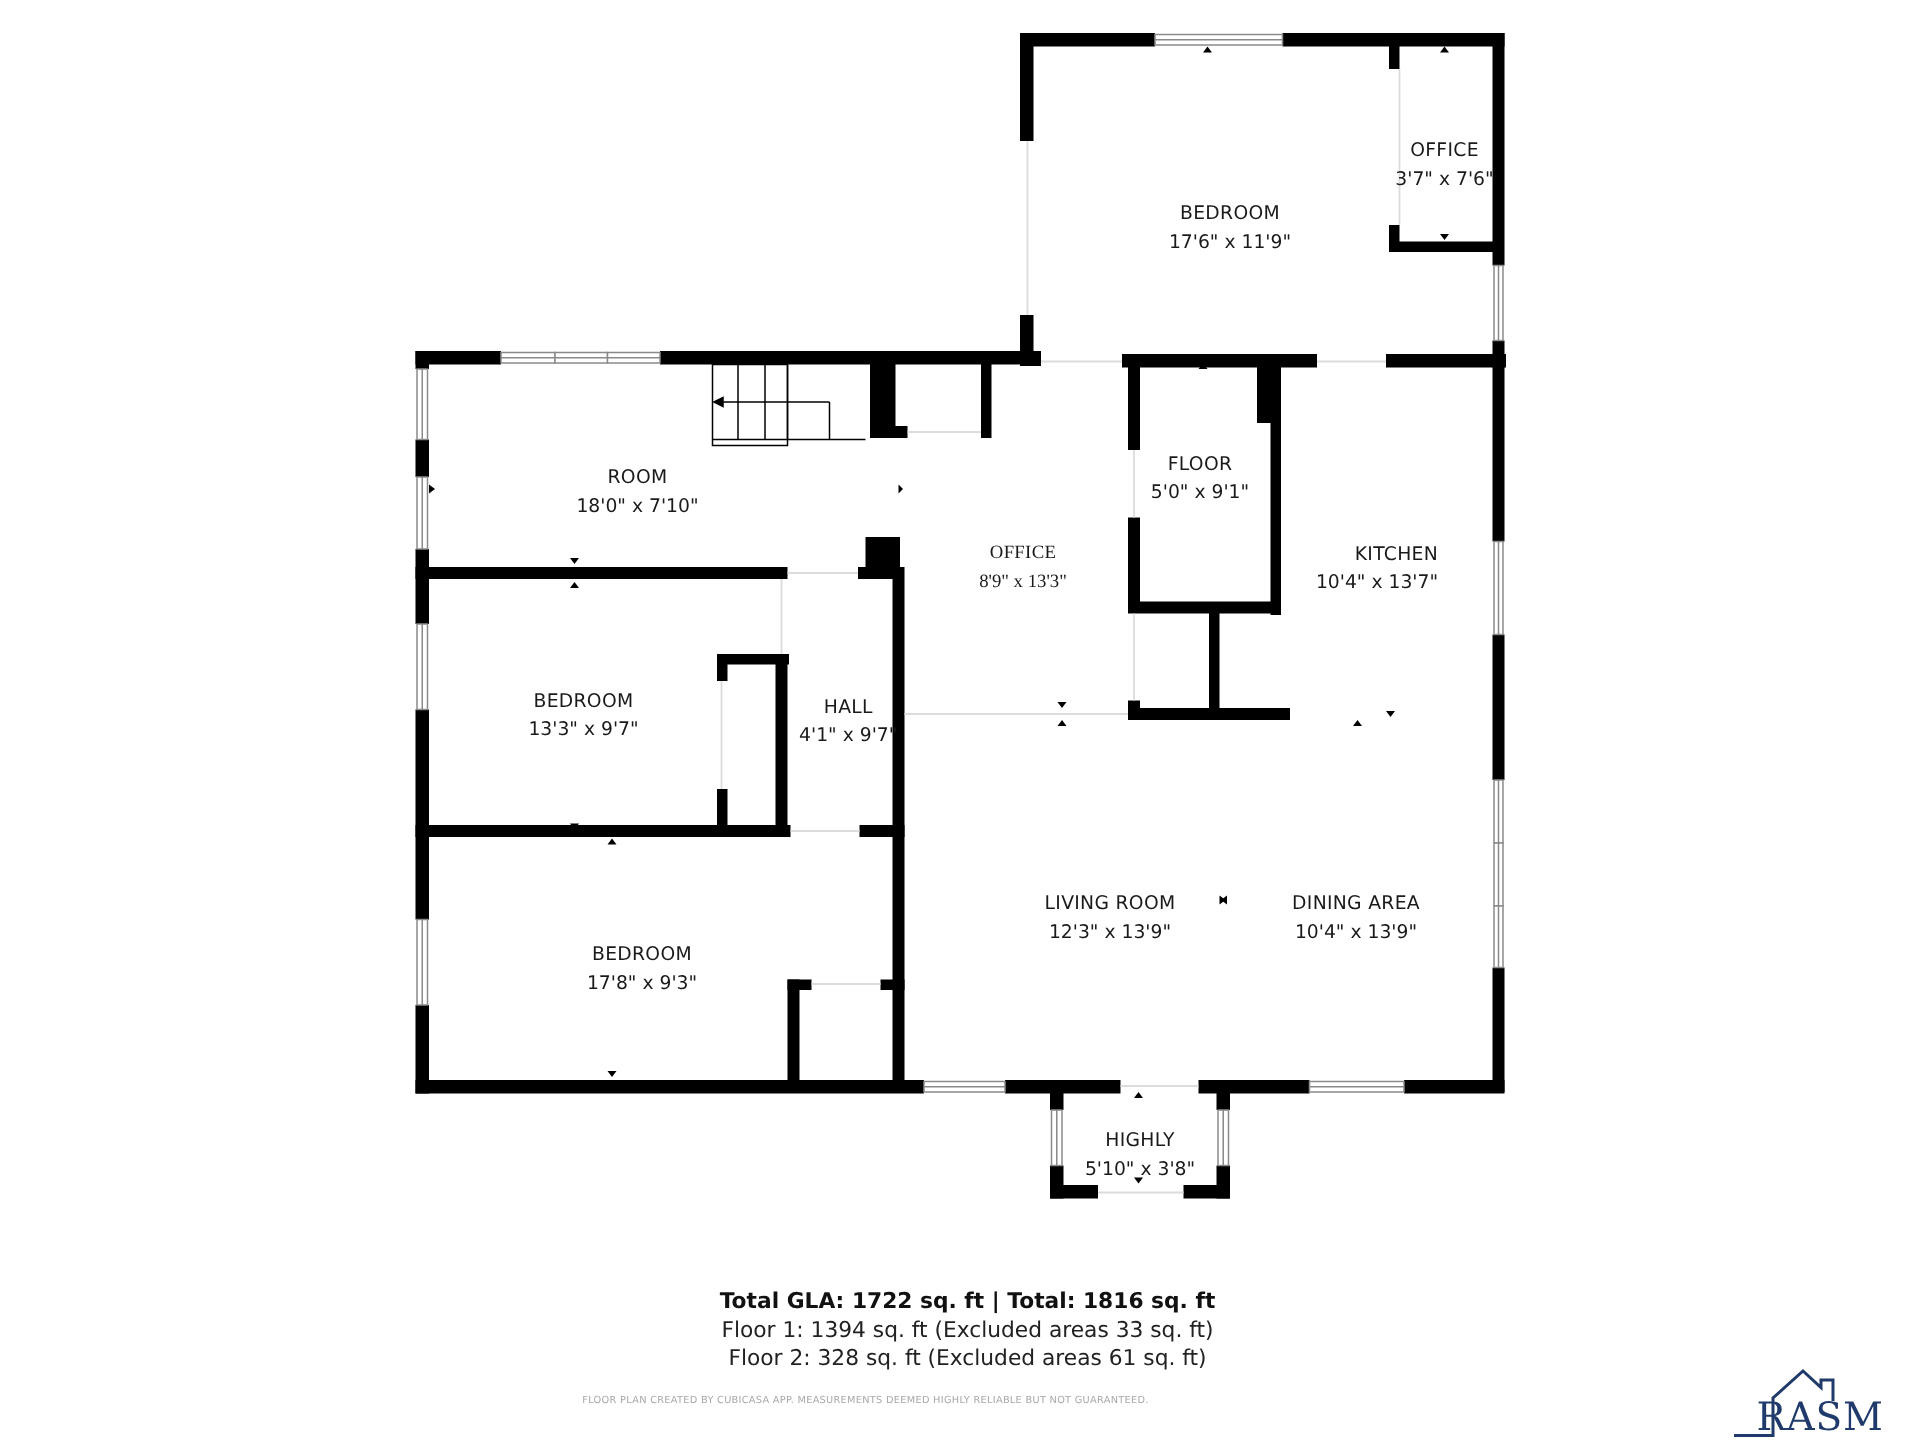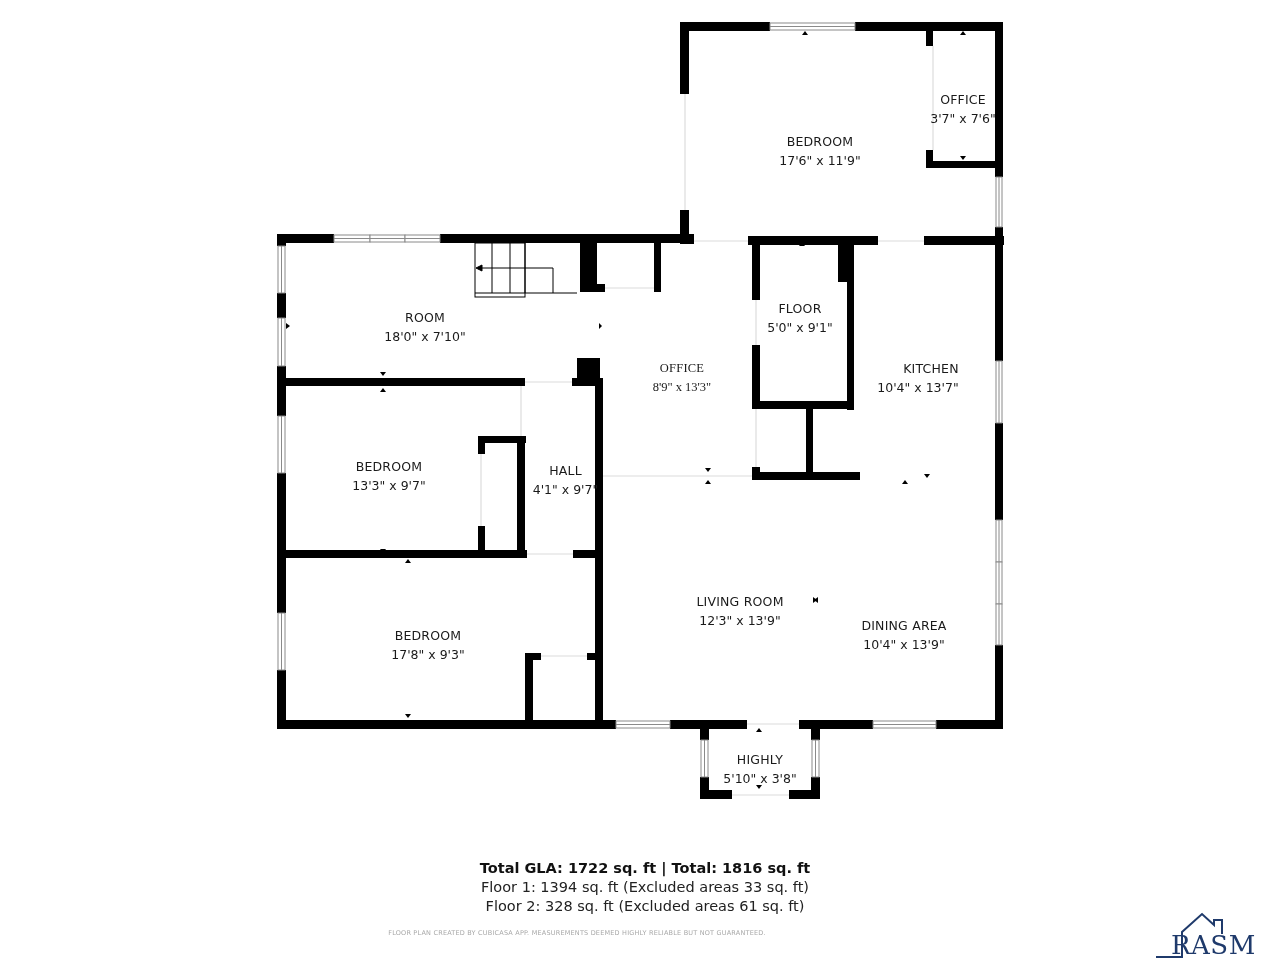--- a/index.html
+++ b/index.html
@@ -219,21 +219,21 @@
   <span class="dim">4'1" x 9'7"</span>
 </div>
 <div class="room-label" style="left:428px; top:626px;">
   <span class="name">BEDROOM</span>
   <span class="dim">17'8" x 9'3"</span>
 </div>
 <div class="room-label" style="left:740px; top:592px;">
   <span class="name">LIVING ROOM</span>
   <span class="dim">12'3" x 13'9"</span>
 </div>
-<div class="room-label" style="left:904px; top:592px;margin-top:24px;">
+<div class="room-label" style="left:904px; top:592px;">
   <span class="name">DINING AREA</span>
   <span class="dim">10'4" x 13'9"</span>
 </div>
 <div class="room-label" style="left:760px; top:750px;">
   <span class="name">HIGHLY</span>
   <span class="dim">5'10" x 3'8"</span>
 </div>
 
 <div id="total-line">Total GLA: 1722 sq. ft | Total: 1816 sq. ft</div>
 <div id="floor1-line">Floor 1: 1394 sq. ft (Excluded areas 33 sq. ft)</div>

